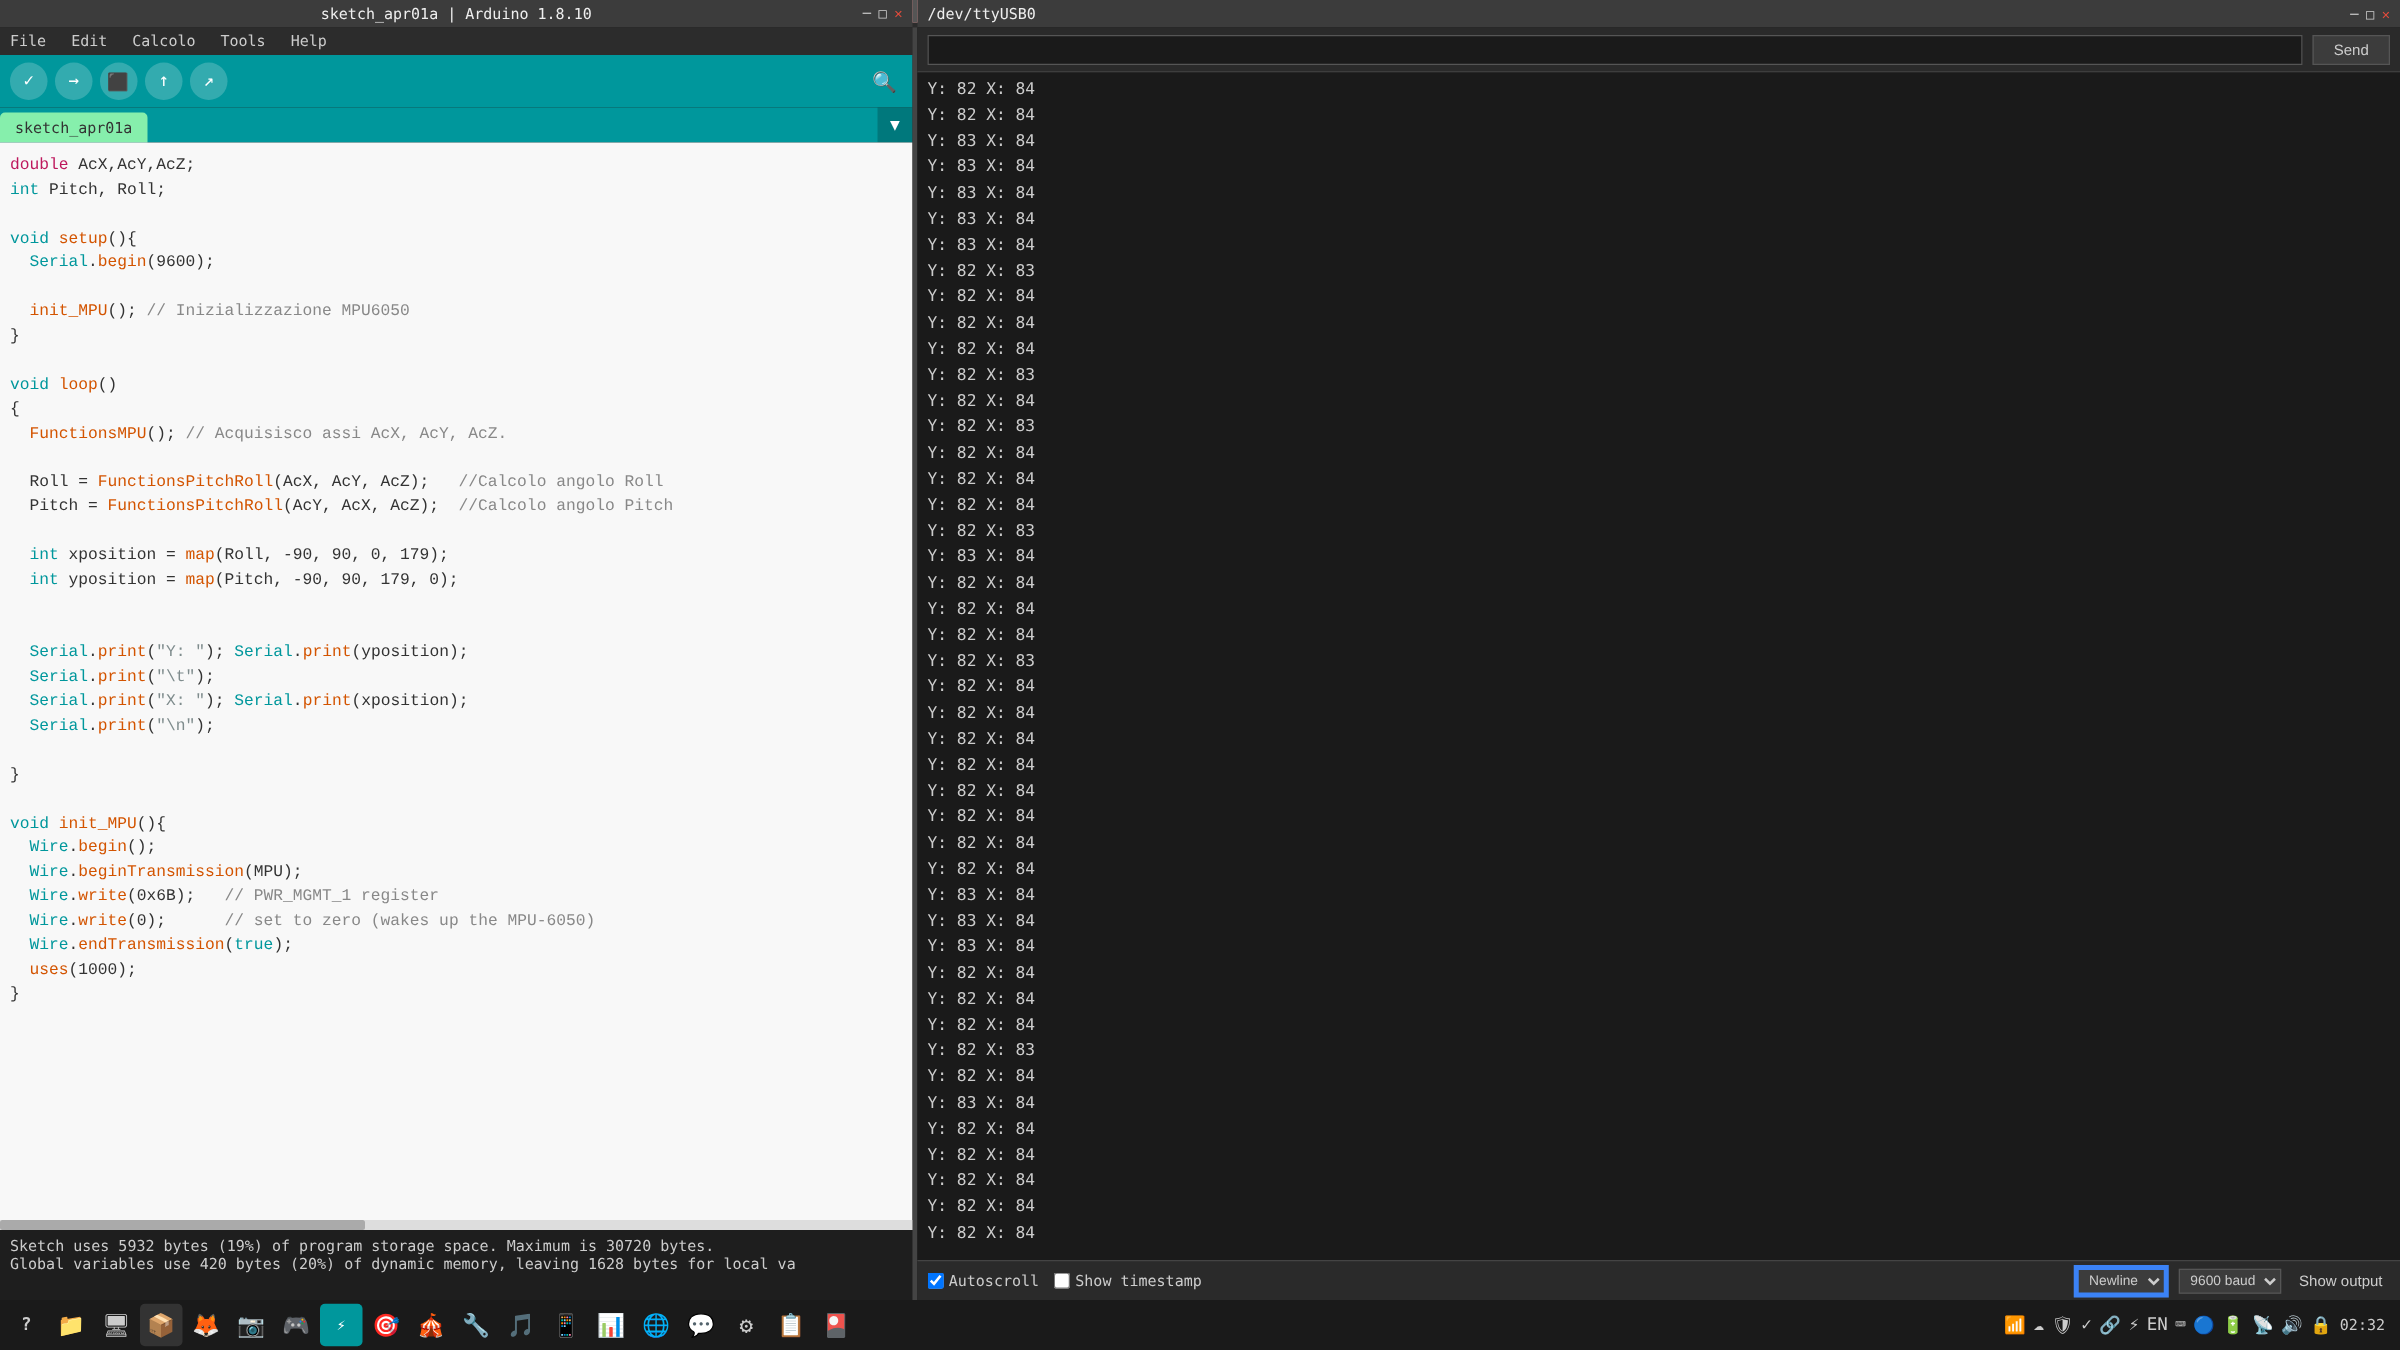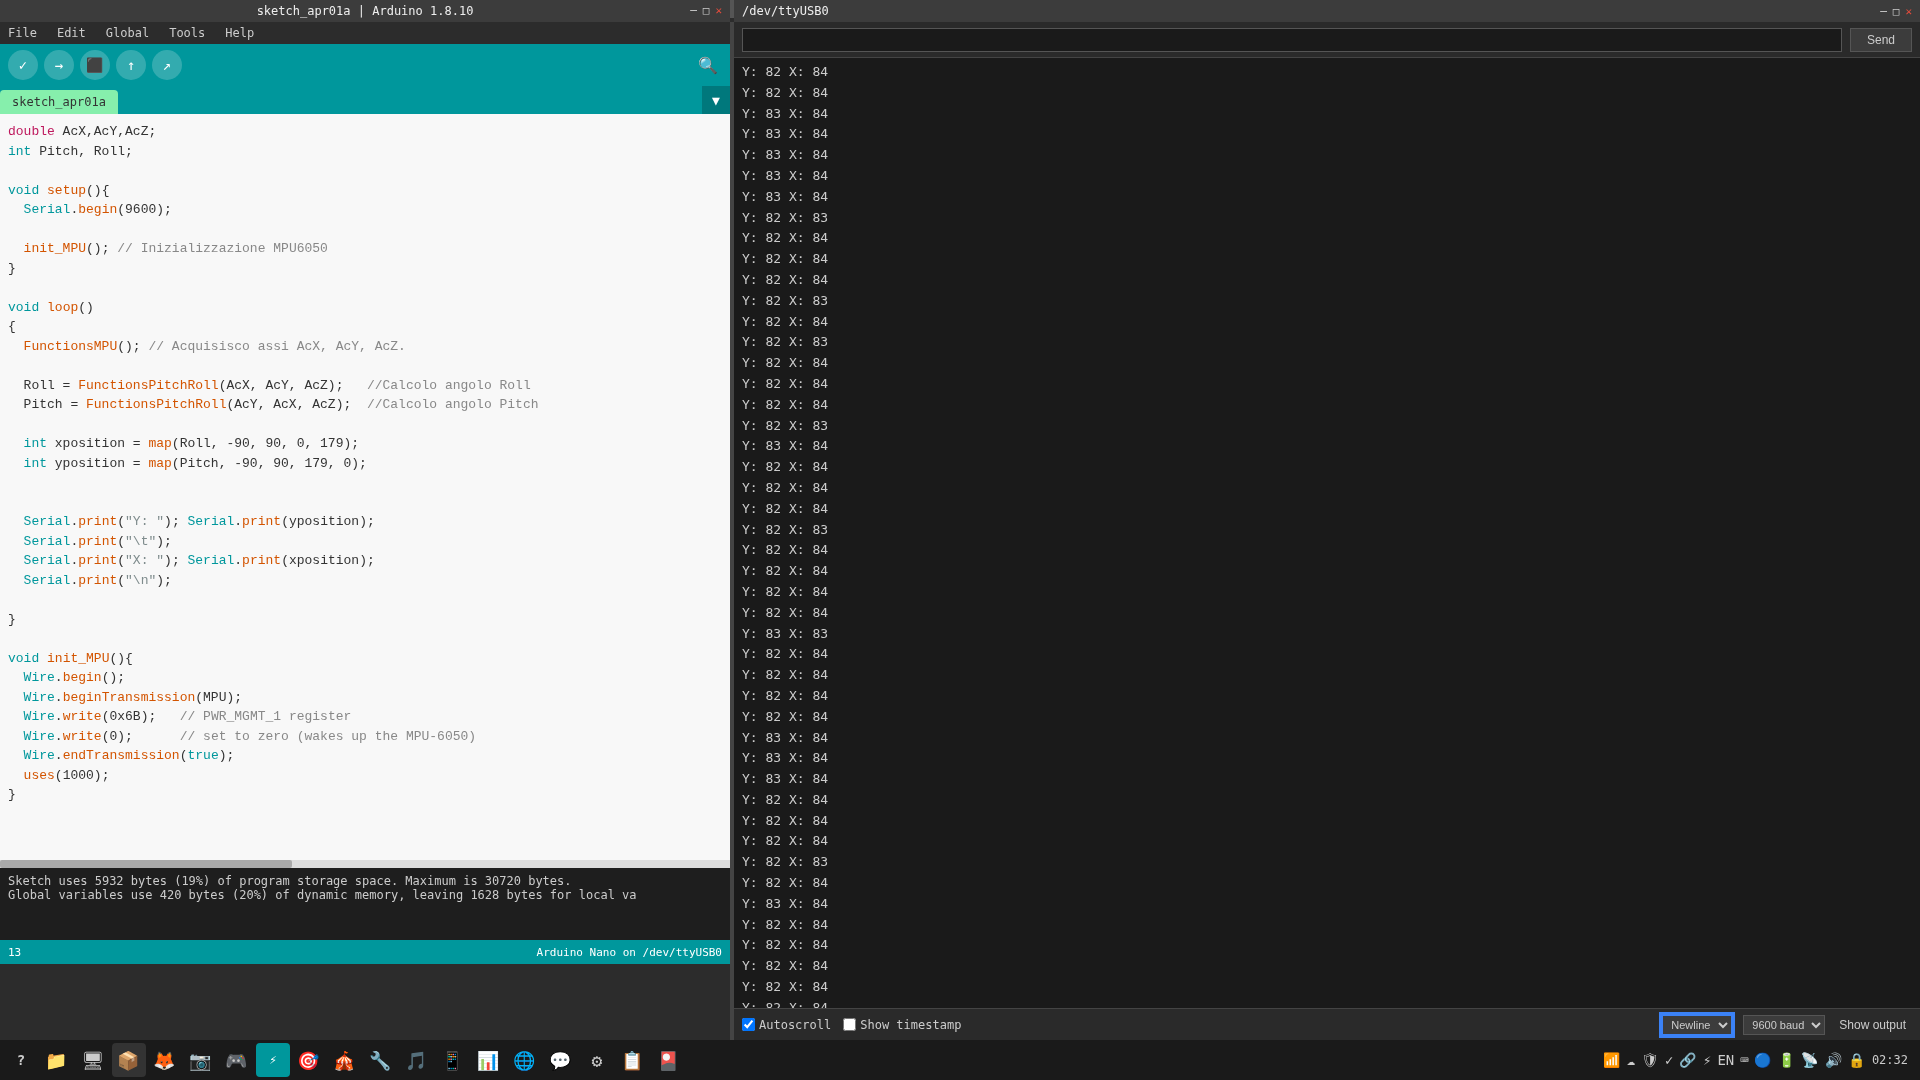--- a/index.html
+++ b/index.html
@@ -15,21 +15,21 @@
     
     #main-container {
       display: flex;
       width: 1920px;
       height: 1058px;
     }
 
     
     #arduino-panel {
       width: 730px;
-      height: 942px;
+      height: 1058px;
       background: #1e1e1e;
       display: flex;
       flex-direction: column;
     }
 
     
     #menu-bar {
       height: 22px;
       background: #2c2c2c;
       display: flex;
@@ -178,21 +178,21 @@
     </div>
   </div>
 
   <div id="main-container" style="display:flex; width:1920px; height:1018px; position:absolute; top:22px;">
 
     <div id="arduino-panel" style="width:730px; display:flex; flex-direction:column; background:#1e1e1e;">
 
       <div id="menu-bar" style="height:22px; background:#2c2c2c; display:flex; align-items:center; padding:0 4px; gap:12px; font-size:12px; color:#ccc;">
         <span class="menu-item">File</span>
         <span class="menu-item">Edit</span>
-        <span class="menu-item">Global</span>
+        <span class="menu-item">Calcolo</span>
         <span class="menu-item">Tools</span>
         <span class="menu-item">Help</span>
       </div>
 
       <div style="height:42px; background:#00979c; display:flex; align-items:center; padding:0 8px; gap:6px;">
         <div class="toolbar-btn" title="Verify">✓</div>
         <div class="toolbar-btn" title="Upload">→</div>
         <div class="toolbar-btn" title="Debug">⬛</div>
         <div class="toolbar-btn" title="New">↑</div>
         <div class="toolbar-btn" title="Open">↗</div>
@@ -289,21 +289,20 @@
           <div>Y: 82   X: 83</div>
           <div>Y: 83   X: 84</div>
           <div>Y: 82   X: 84</div>
           <div>Y: 82   X: 84</div>
           <div>Y: 82   X: 84</div>
           <div>Y: 82   X: 83</div>
           <div>Y: 82   X: 84</div>
           <div>Y: 82   X: 84</div>
           <div>Y: 82   X: 84</div>
           <div>Y: 82   X: 84</div>
-          <div>Y: 83   X: 83</div>
           <div>Y: 82   X: 84</div>
           <div>Y: 82   X: 84</div>
           <div>Y: 82   X: 84</div>
           <div>Y: 82   X: 84</div>
           <div>Y: 83   X: 84</div>
           <div>Y: 83   X: 84</div>
           <div>Y: 83   X: 84</div>
           <div>Y: 82   X: 84</div>
           <div>Y: 82   X: 84</div>
           <div>Y: 82   X: 84</div>

